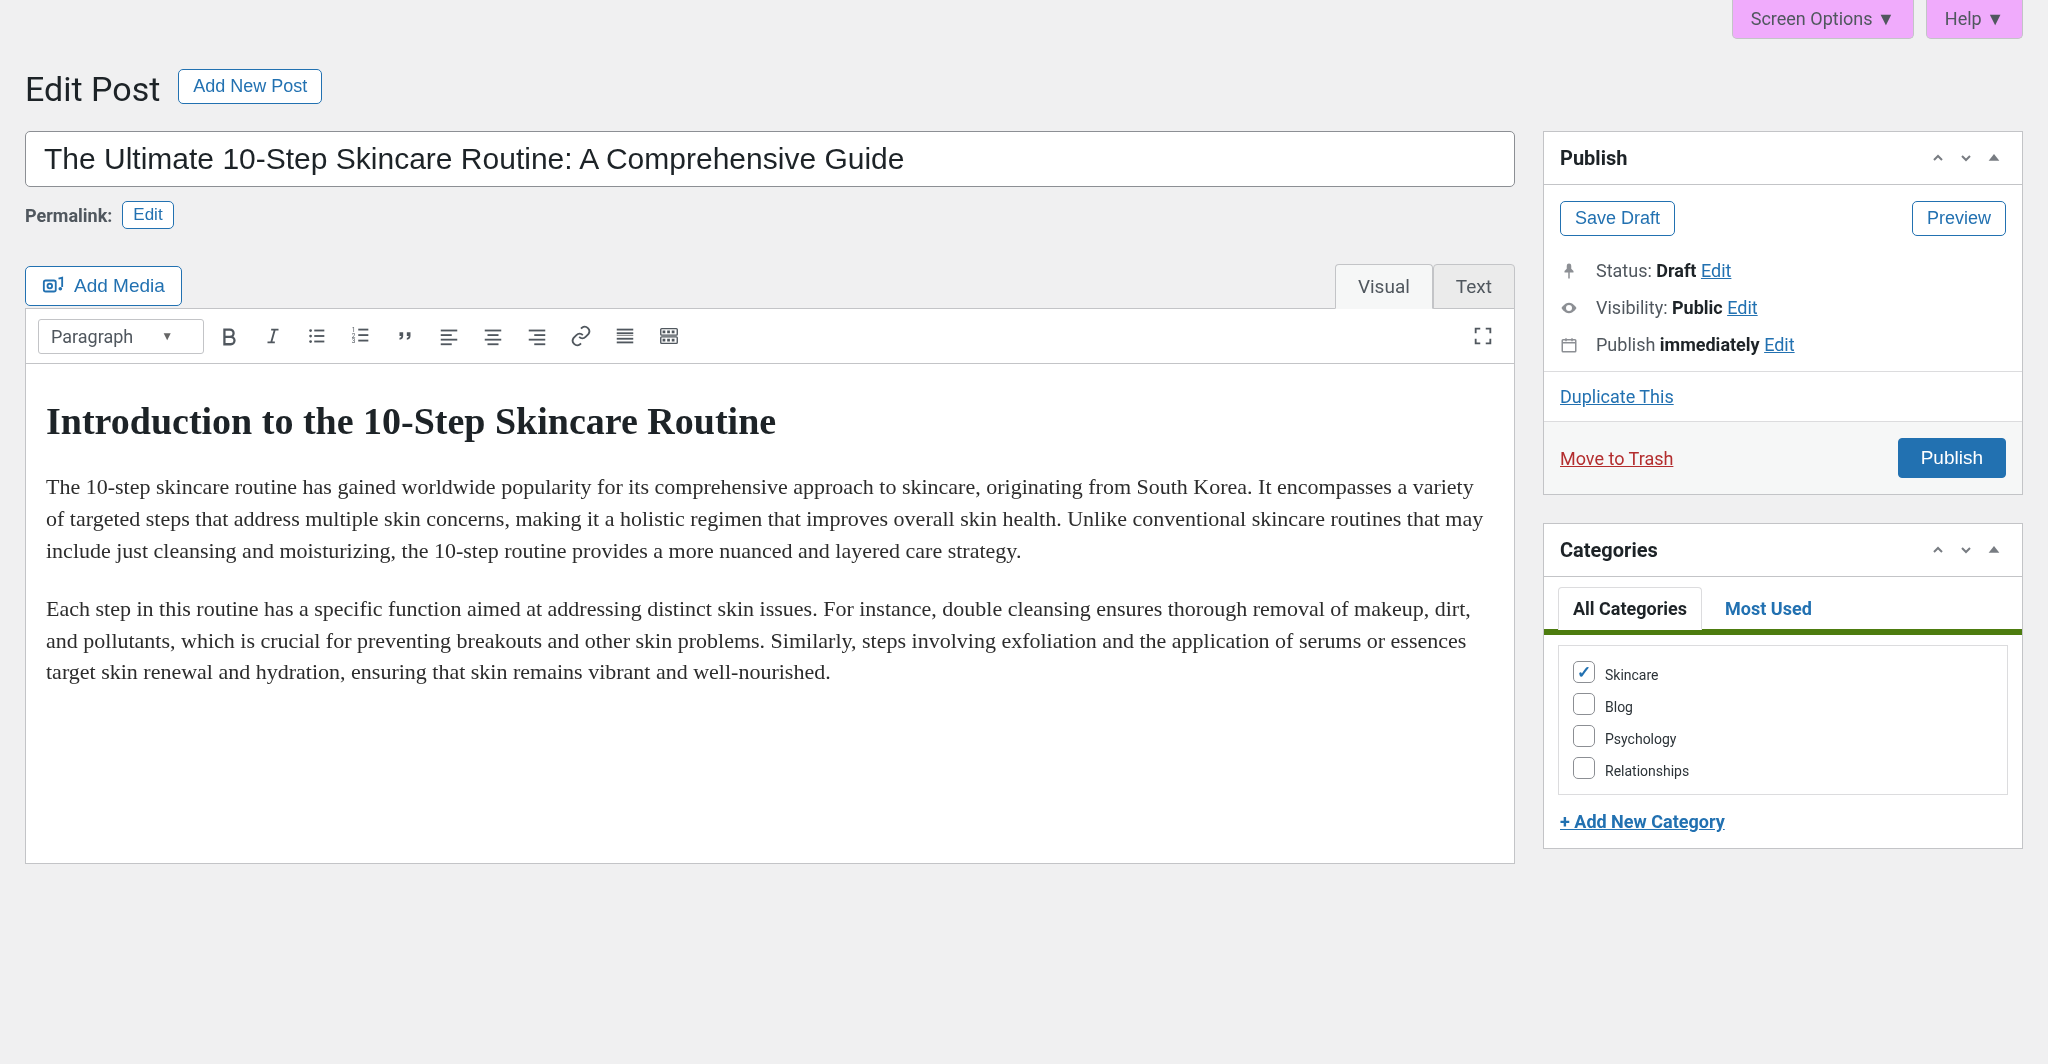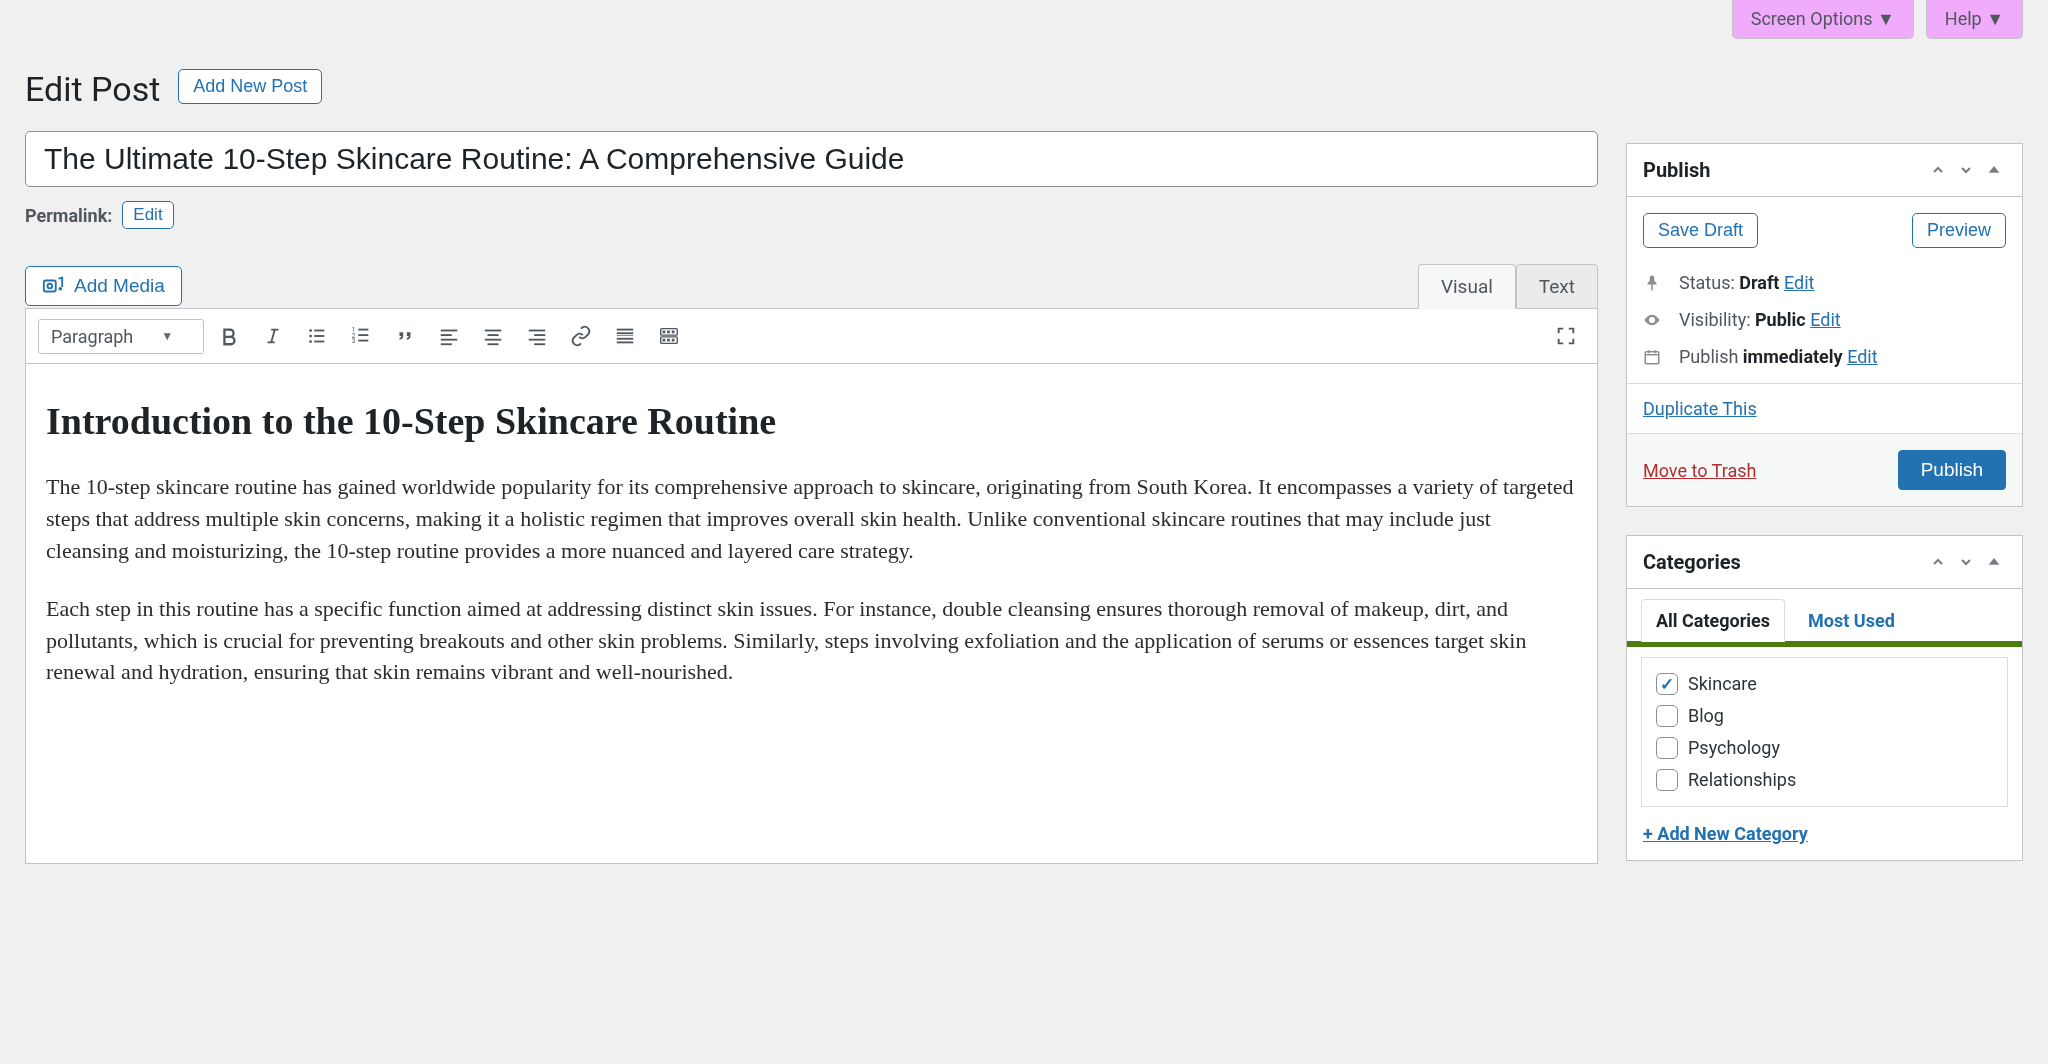--- a/index.html
+++ b/index.html
@@ -50,21 +50,21 @@
       padding: 3px 10px;
       font-size: 17px;
     }
     .main-layout {
       display: flex;
       gap: 28px;
       margin-top: 22px;
       align-items: flex-start;
     }
     .left-col { flex: 1; min-width: 0; }
-    .right-col { width: 397px; flex-shrink: 0; margin-top: 12px; }
+    .right-col { width: 480px; flex-shrink: 0; }
     .title-input {
       width: 100%;
       padding: 10px 18px;
       font-size: 30px;
       border: 1px solid #8c8f94;
       border-radius: 5px;
       background: #fff;
       color: #1d2327;
     }
     .permalink-row {
@@ -254,24 +254,24 @@
       border-radius: 4px 4px 0 0;
       background: #fff;
     }
     .cat-list {
       border: 1px solid #dcdcde;
       margin: 10px 14px 0 14px;
       padding: 10px;
     }
     .cat-item {
       display: flex;
-      align-items: flex-start;
+      align-items: flex-end;
       gap: 10px;
       padding: 5px 4px;
-      font-size: 18px;
+      font-size: 14px;
       color: #2c3338;
     }
     .checkbox {
       width: 22px; height: 22px;
       border: 1px solid #8c8f94;
       border-radius: 5px;
       display: inline-flex;
       align-items: center;
       justify-content: center;
       cursor: pointer;

